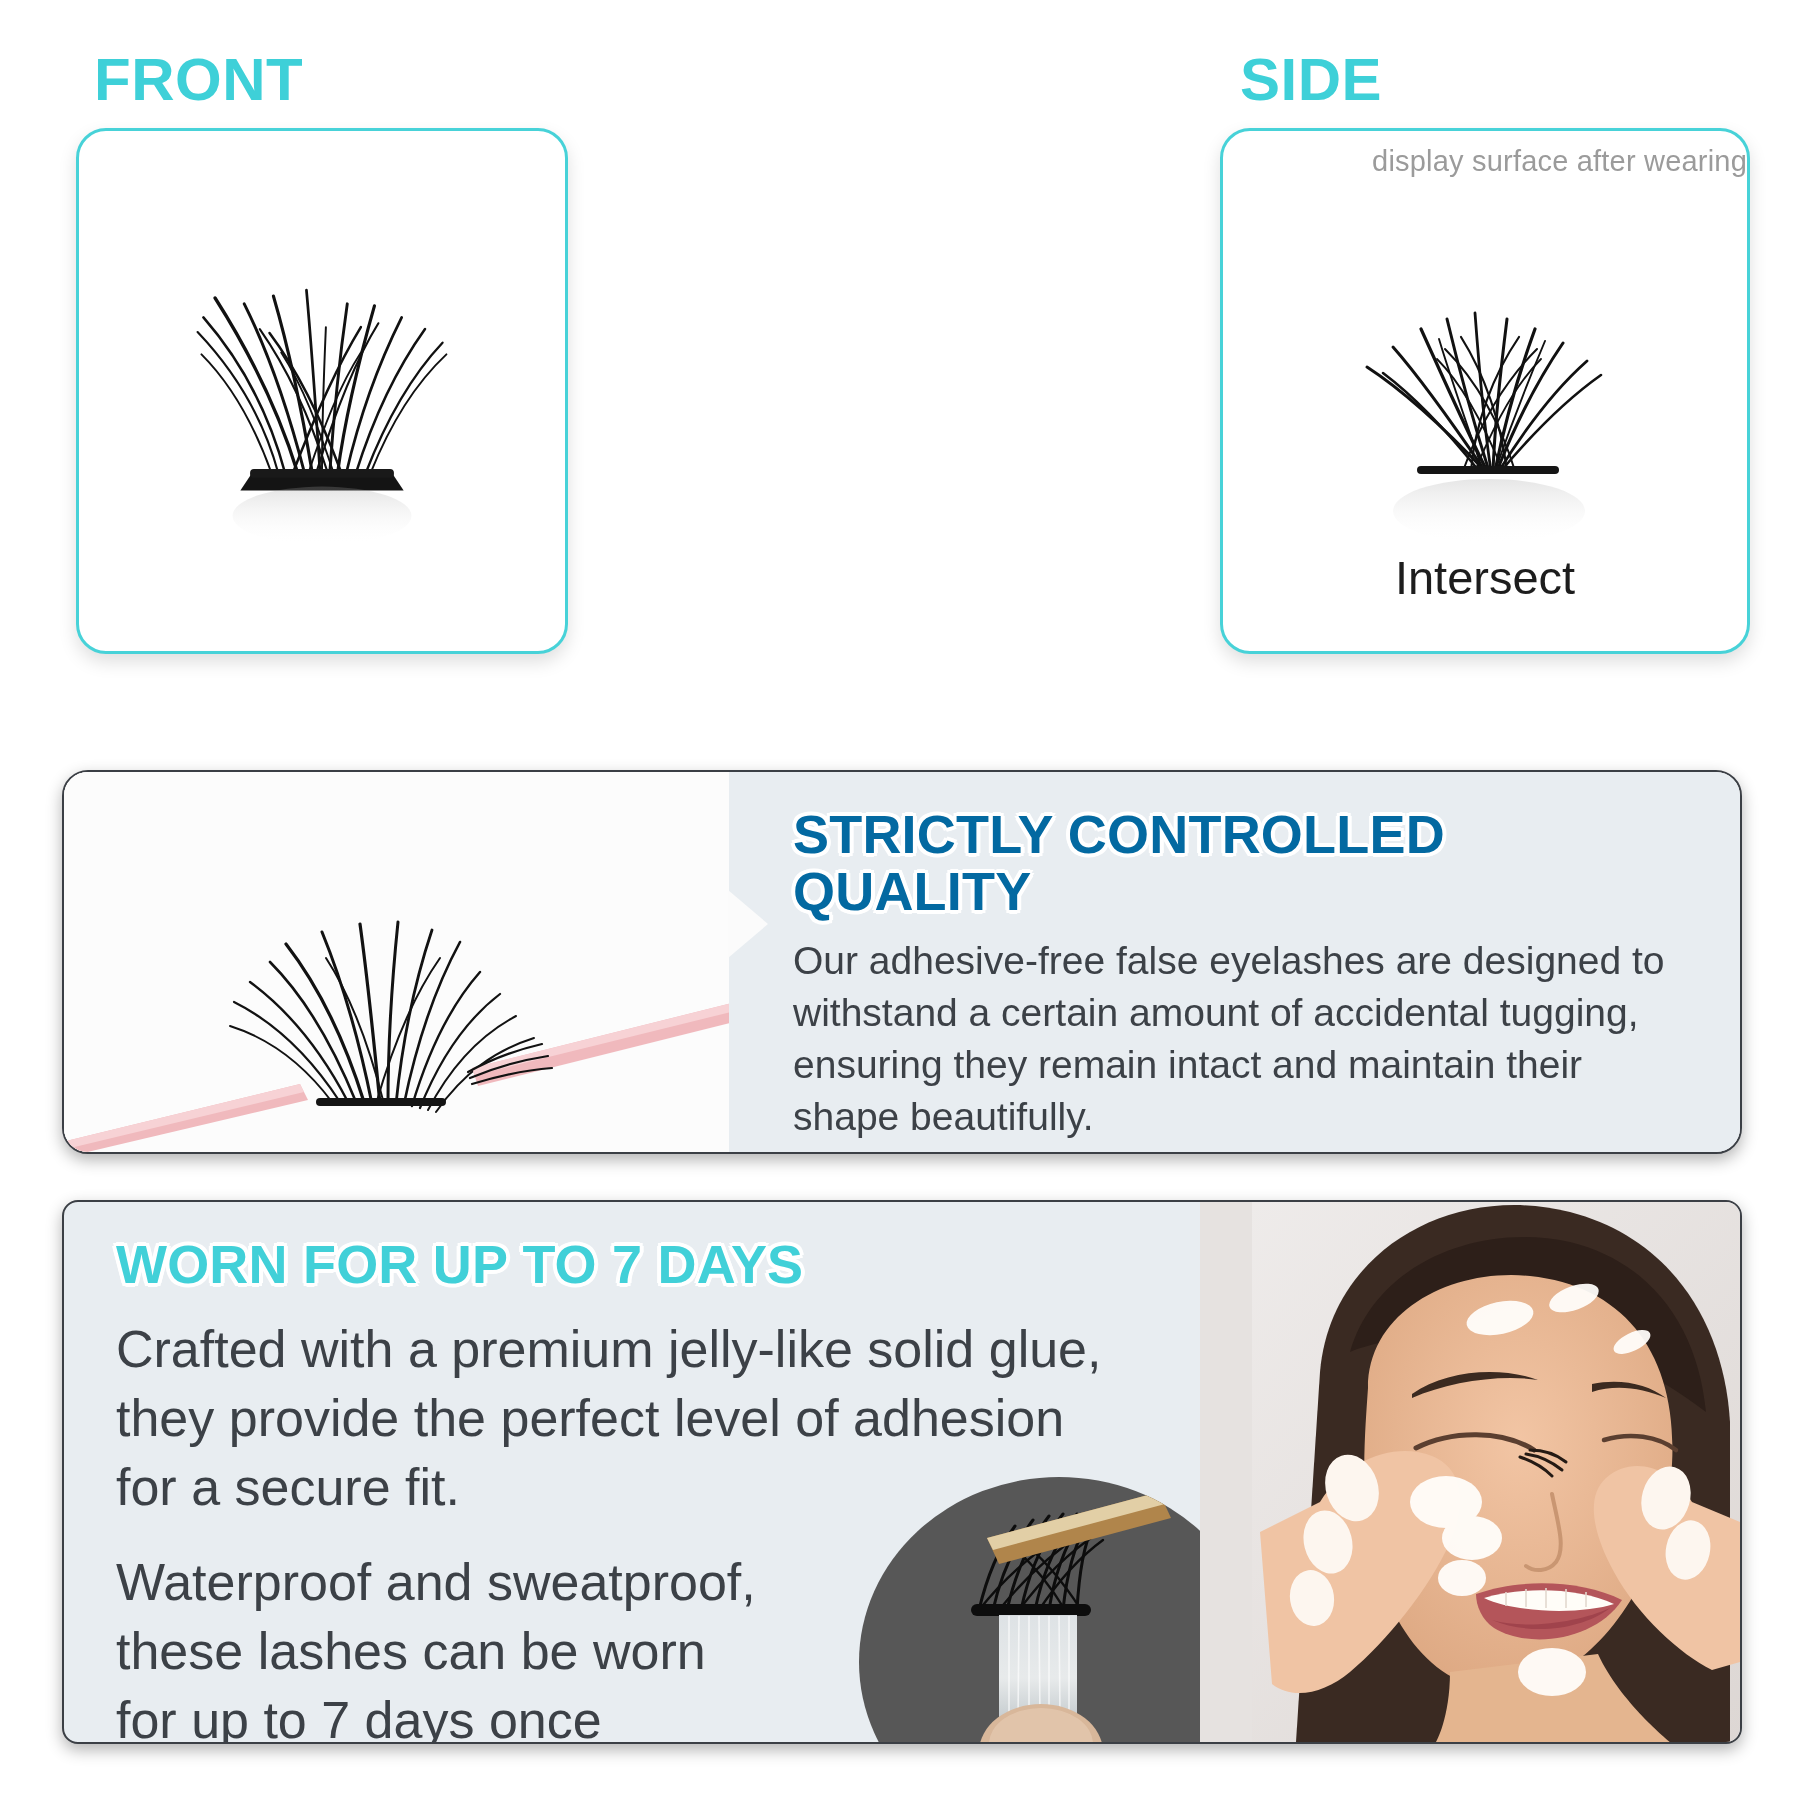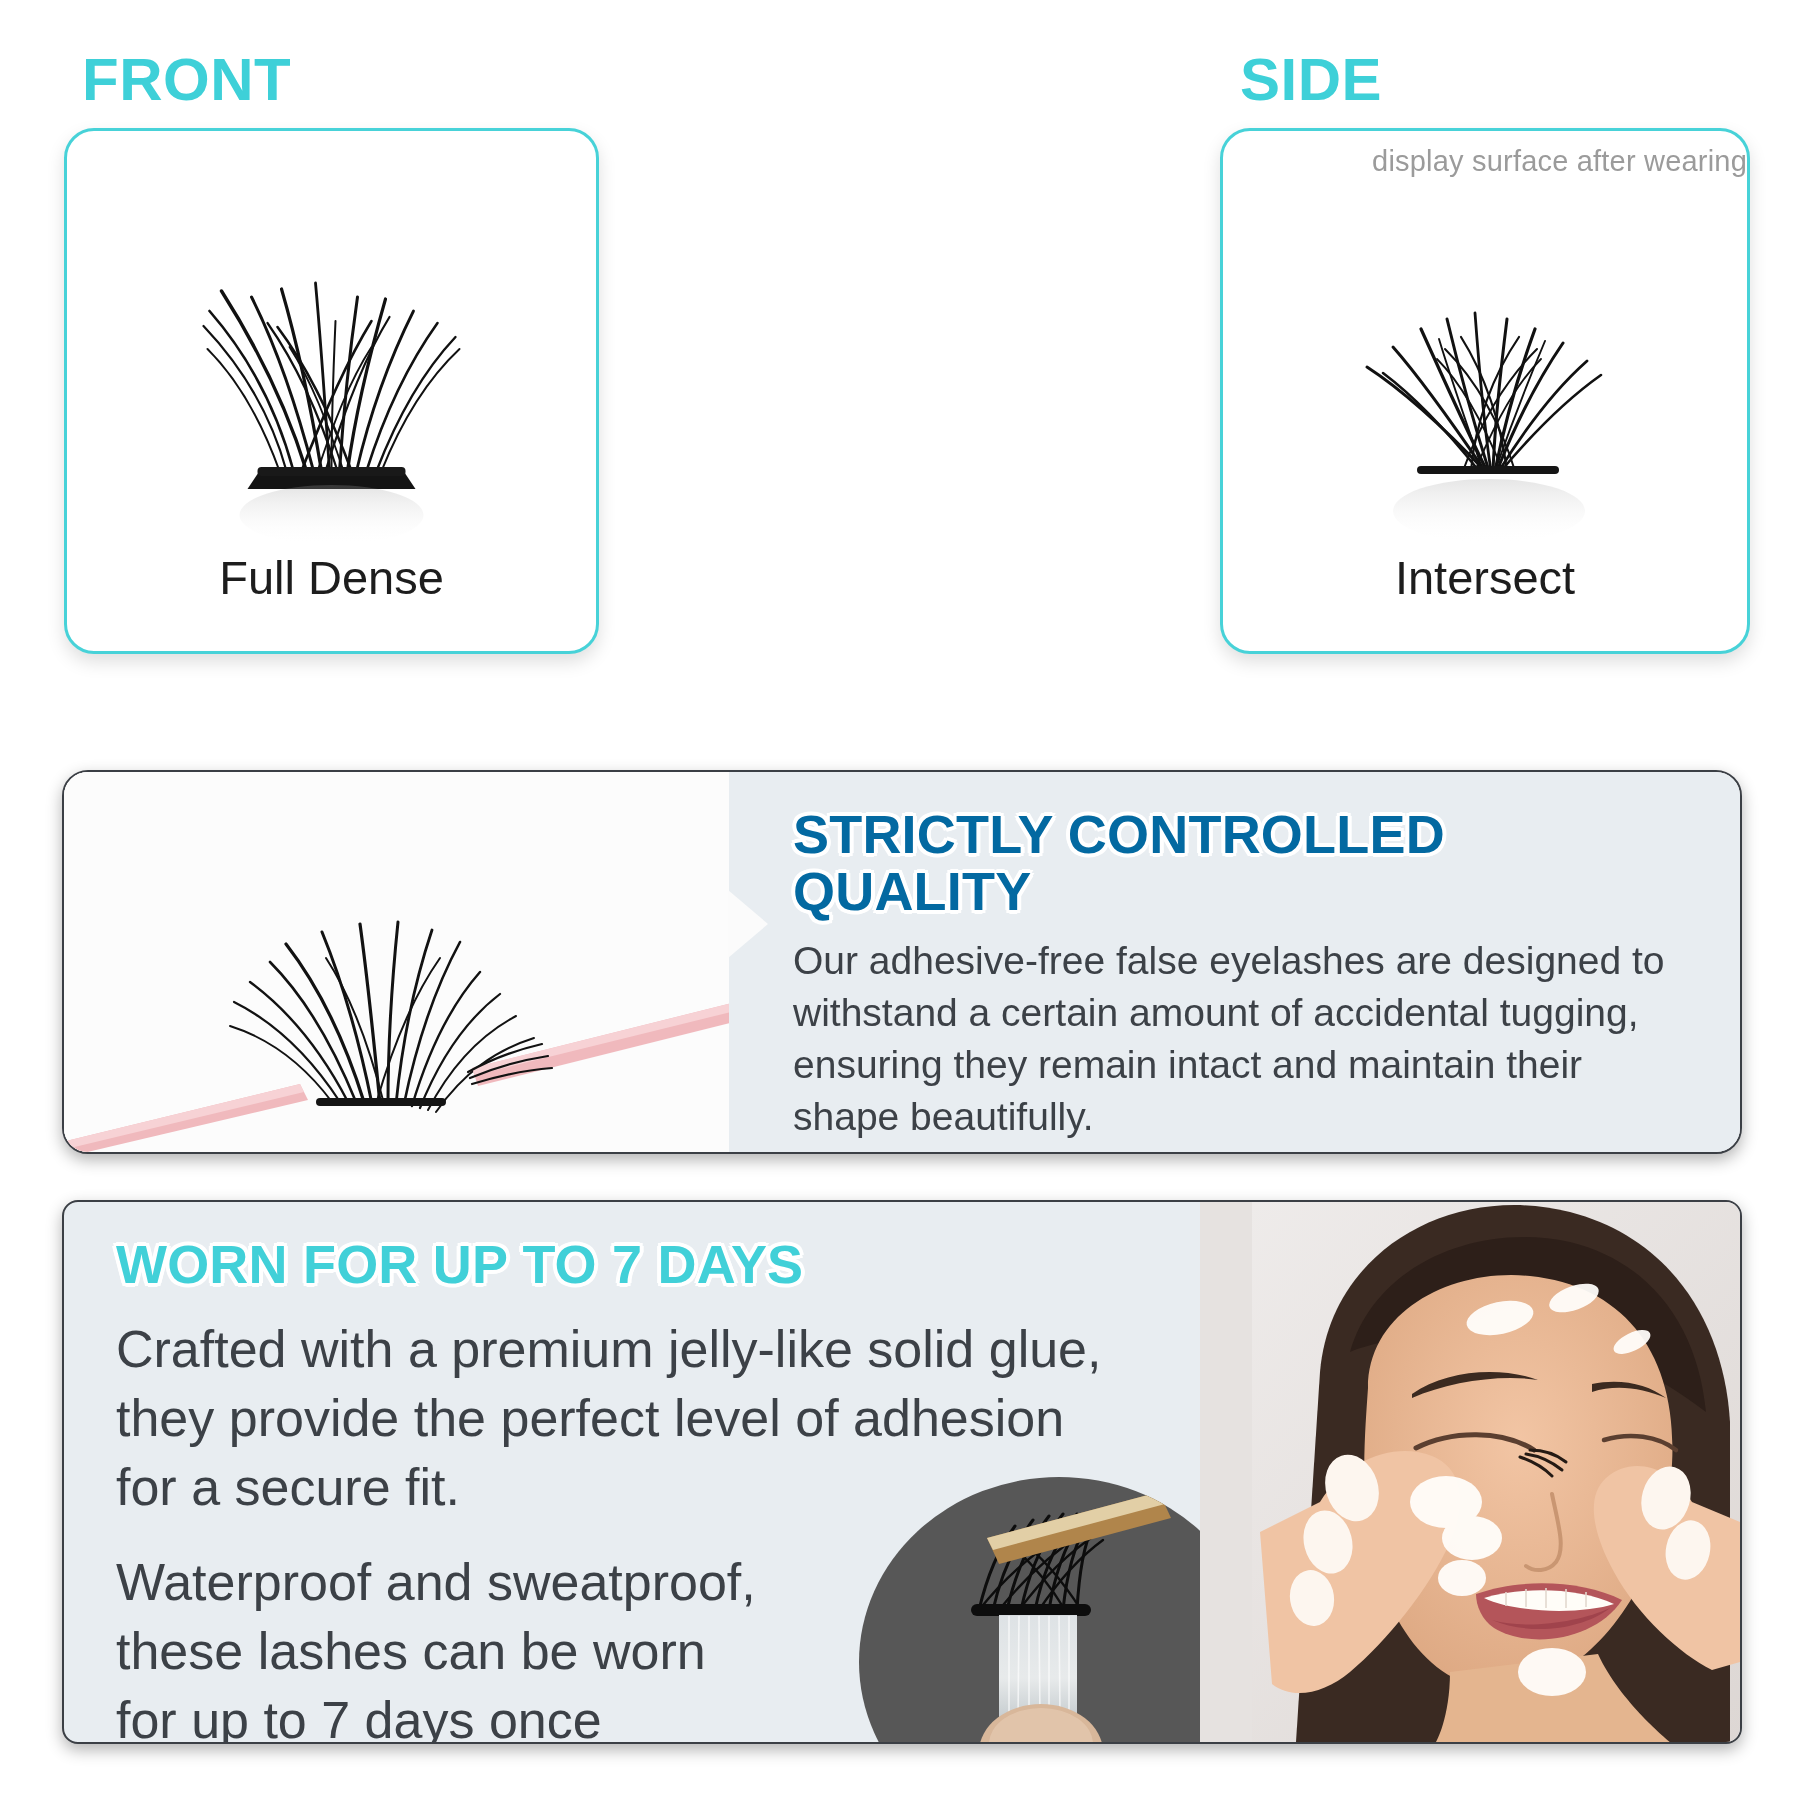--- a/index.html
+++ b/index.html
@@ -2,21 +2,21 @@
 <html><head>
 <meta charset="utf-8">
 <style>
   html,body{margin:0;padding:0;background:#ffffff;}
   body{width:1800px;height:1800px;font-family:"Liberation Sans",sans-serif;-webkit-font-smoothing:antialiased;}
   .page{position:relative;width:1800px;height:1800px;overflow:hidden;background:#fff;}
 
   
   .top-row{position:absolute;left:60px;top:50px;width:1690px;height:660px;}
   .view-col{position:absolute;top:0;height:660px;}
-  .view-col.c1{left:4px;width:535px;}
+  .view-col.c1{left:16px;width:492px;}
   .view-col.c2{left:580px;width:535px;}
   .view-col.c3{left:1160px;width:530px;}
   .view-title{
     color:#3ed0d8;font-size:60px;font-weight:700;letter-spacing:.5px;
     line-height:1;margin:0 0 18px 0;text-align:left;padding-left:18px;
   }
   .view-col.c2 .view-title{padding-left:18px;}
   .view-col.c3 .view-title{padding-left:20px;}
   .view-card{
     position:relative;height:520px;border:3px solid #47d2d8;border-radius:30px;
@@ -121,21 +121,20 @@
               <path d="M198 300 C180 250 156 208 126 178" stroke-width="2"></path>
               <path d="M236 300 C252 252 268 210 290 176" stroke-width="1.9"></path>
               <path d="M262 300 C246 252 230 210 208 176" stroke-width="1.9"></path>
               <path d="M250 300 C250 246 252 196 254 150" stroke-width="2"></path>
             </g>
             <path d="M178 300 L322 300 L334 318 L166 318 Z" fill="#141414"></path>
             <rect x="176" y="296" width="148" height="9" rx="4" fill="#191919"></rect>
             <ellipse cx="250" cy="344" rx="92" ry="30" fill="url(#refl1)" opacity=".5"></ellipse>
           </svg>
         </div>
-        <div class="card-label">Full Dense</div>
       </div>
     </div>
 
     <div class="view-col c2">
     </div>
 
     <div class="view-col c3">
       <div class="view-title">SIDE</div>
       <div class="view-card">
         <div class="card-note">display surface after wearing</div>

